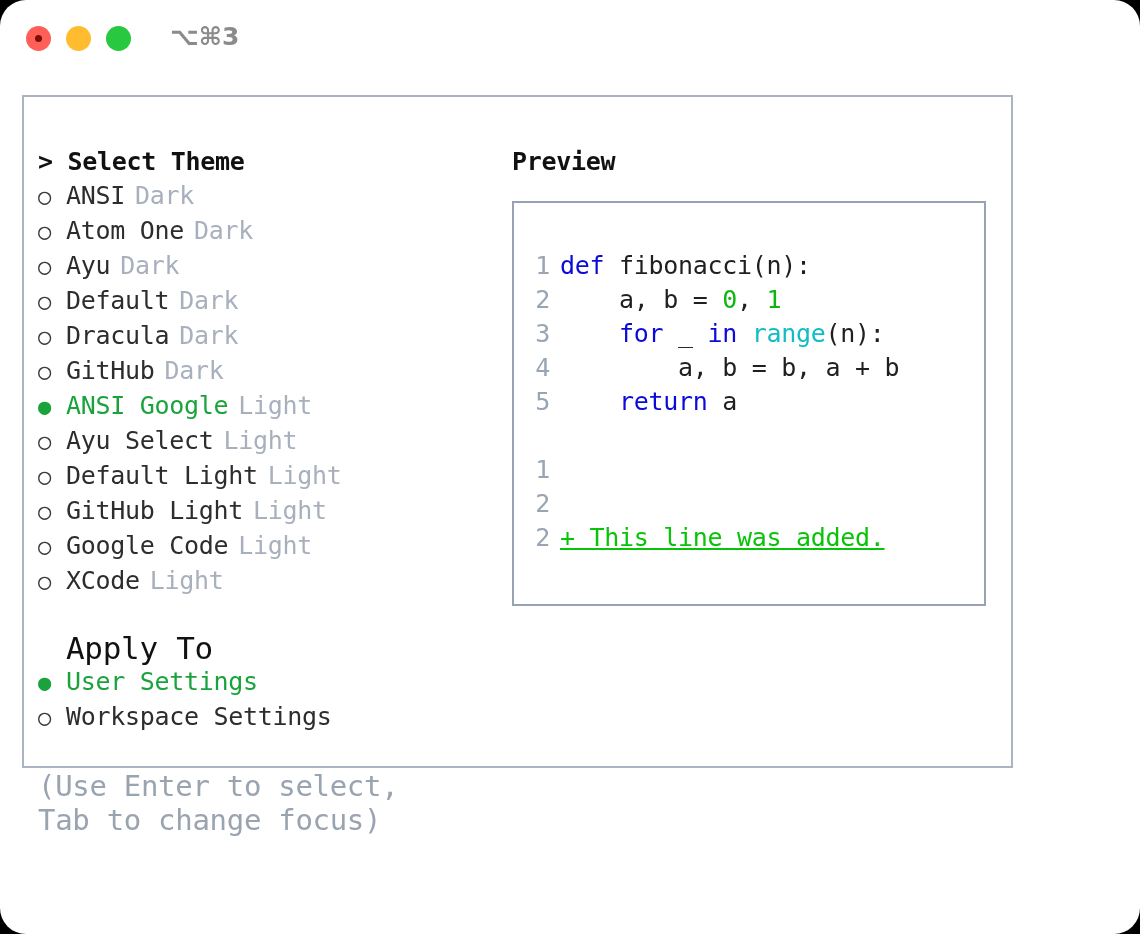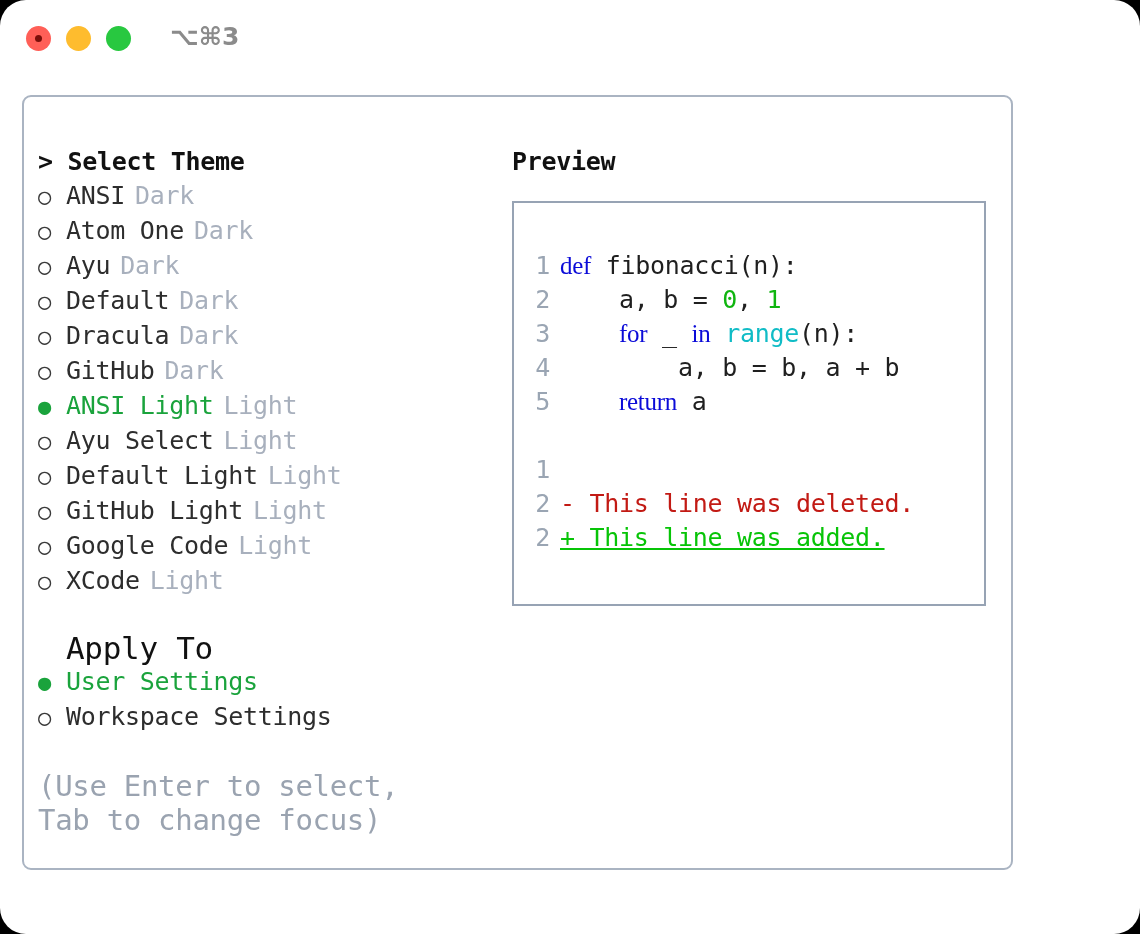--- a/index.html
+++ b/index.html
@@ -62,23 +62,23 @@
     font-weight: 700;
     color: #8b8b8b;
     letter-spacing: 0px;
   }
 
   
   .panel {
     position: absolute;
     left: 22px; top: 95px;
     width: 991px;
-    height: 775px;
+    height: 673px;
     border: 2px solid #aab4c2;
-    border-radius: 9px;
+    border-radius: 0;
     box-sizing: border-box;
     background: #ffffff;
   }
 
   .col-left {
     position: absolute;
     left: 14px; top: 48px;
     width: 460px;
   }
   .col-right {
@@ -166,21 +166,21 @@
   }
   .ln {
     width: 46px;
     flex: 0 0 46px;
     text-align: right;
     color: #9aa5b3;
     padding-right: 10px;
     box-sizing: border-box;
   }
   .code-txt { color: #1f1f1f; }
-  .kw  { color: #0b0bd8; font-family: Liberation Serif, serif; }
+  .kw  { color: #0b0bd8; }
   .fn  { color: #10bcc6; }
   .num { color: #10b510; }
   .blank-gap { height: 34px; }
   .diff-ctx { color: #808080; }
   .diff-del { color: #c21a14; }
   .diff-add { color: #07c407; text-decoration: underline; }
 </style>
 </head>
 <body>
 
@@ -199,21 +199,21 @@
 
     <div class="col-left">
       <div class="heading">&gt; Select Theme</div>
       <div id="theme-list">
           <div class="row"><span class="marker">○</span><span class="name">ANSI</span><span class="kind">Dark</span></div>
           <div class="row"><span class="marker">○</span><span class="name">Atom One</span><span class="kind">Dark</span></div>
           <div class="row"><span class="marker">○</span><span class="name">Ayu</span><span class="kind">Dark</span></div>
           <div class="row"><span class="marker">○</span><span class="name">Default</span><span class="kind">Dark</span></div>
           <div class="row"><span class="marker">○</span><span class="name">Dracula</span><span class="kind">Dark</span></div>
           <div class="row"><span class="marker">○</span><span class="name">GitHub</span><span class="kind">Dark</span></div>
-          <div class="row"><span class="marker sel">●</span><span class="name sel">ANSI Light</span><span class="kind">Light</span></div>
+          <div class="row"><span class="marker sel">●</span><span class="name sel">ANSI Google</span><span class="kind">Light</span></div>
           <div class="row"><span class="marker">○</span><span class="name">Ayu Select</span><span class="kind">Light</span></div>
           <div class="row"><span class="marker">○</span><span class="name">Default Light</span><span class="kind">Light</span></div>
           <div class="row"><span class="marker">○</span><span class="name">GitHub Light</span><span class="kind">Light</span></div>
           <div class="row"><span class="marker">○</span><span class="name">Google Code</span><span class="kind">Light</span></div>
           <div class="row"><span class="marker">○</span><span class="name">XCode</span><span class="kind">Light</span></div>
         </div>
 
       <div class="section-gap"></div>
 
       <div class="subheading">Apply To</div>
@@ -231,20 +231,20 @@
         <div id="code-block">
             <div class="code-line"><span class="ln">1</span><span class="kw">def</span><span class="code-txt"> fibonacci(n):</span></div>
             <div class="code-line"><span class="ln">2</span><span class="code-txt">    a, b = </span><span class="num">0</span><span class="code-txt">, </span><span class="num">1</span></div>
             <div class="code-line"><span class="ln">3</span><span class="code-txt">    </span><span class="kw">for</span><span class="code-txt"> _ </span><span class="kw">in</span><span class="code-txt"> </span><span class="fn">range</span><span class="code-txt">(n):</span></div>
             <div class="code-line"><span class="ln">4</span><span class="code-txt">        a, b = b, a + b</span></div>
             <div class="code-line"><span class="ln">5</span><span class="code-txt">    </span><span class="kw">return</span><span class="code-txt"> a</span></div>
           </div>
         <div class="blank-gap"></div>
         <div id="diff-block">
             <div class="code-line"><span class="ln">1</span></div>
-            <div class="code-line"><span class="ln">2</span><span class="diff-del">- This line was deleted.</span></div>
+            <div class="code-line"><span class="ln">2</span></div>
             <div class="code-line"><span class="ln">2</span><span class="diff-add">+ This line was added.</span></div>
           </div>
       </div>
     </div>
 
   </div>
 </div>
 
 </body></html>

